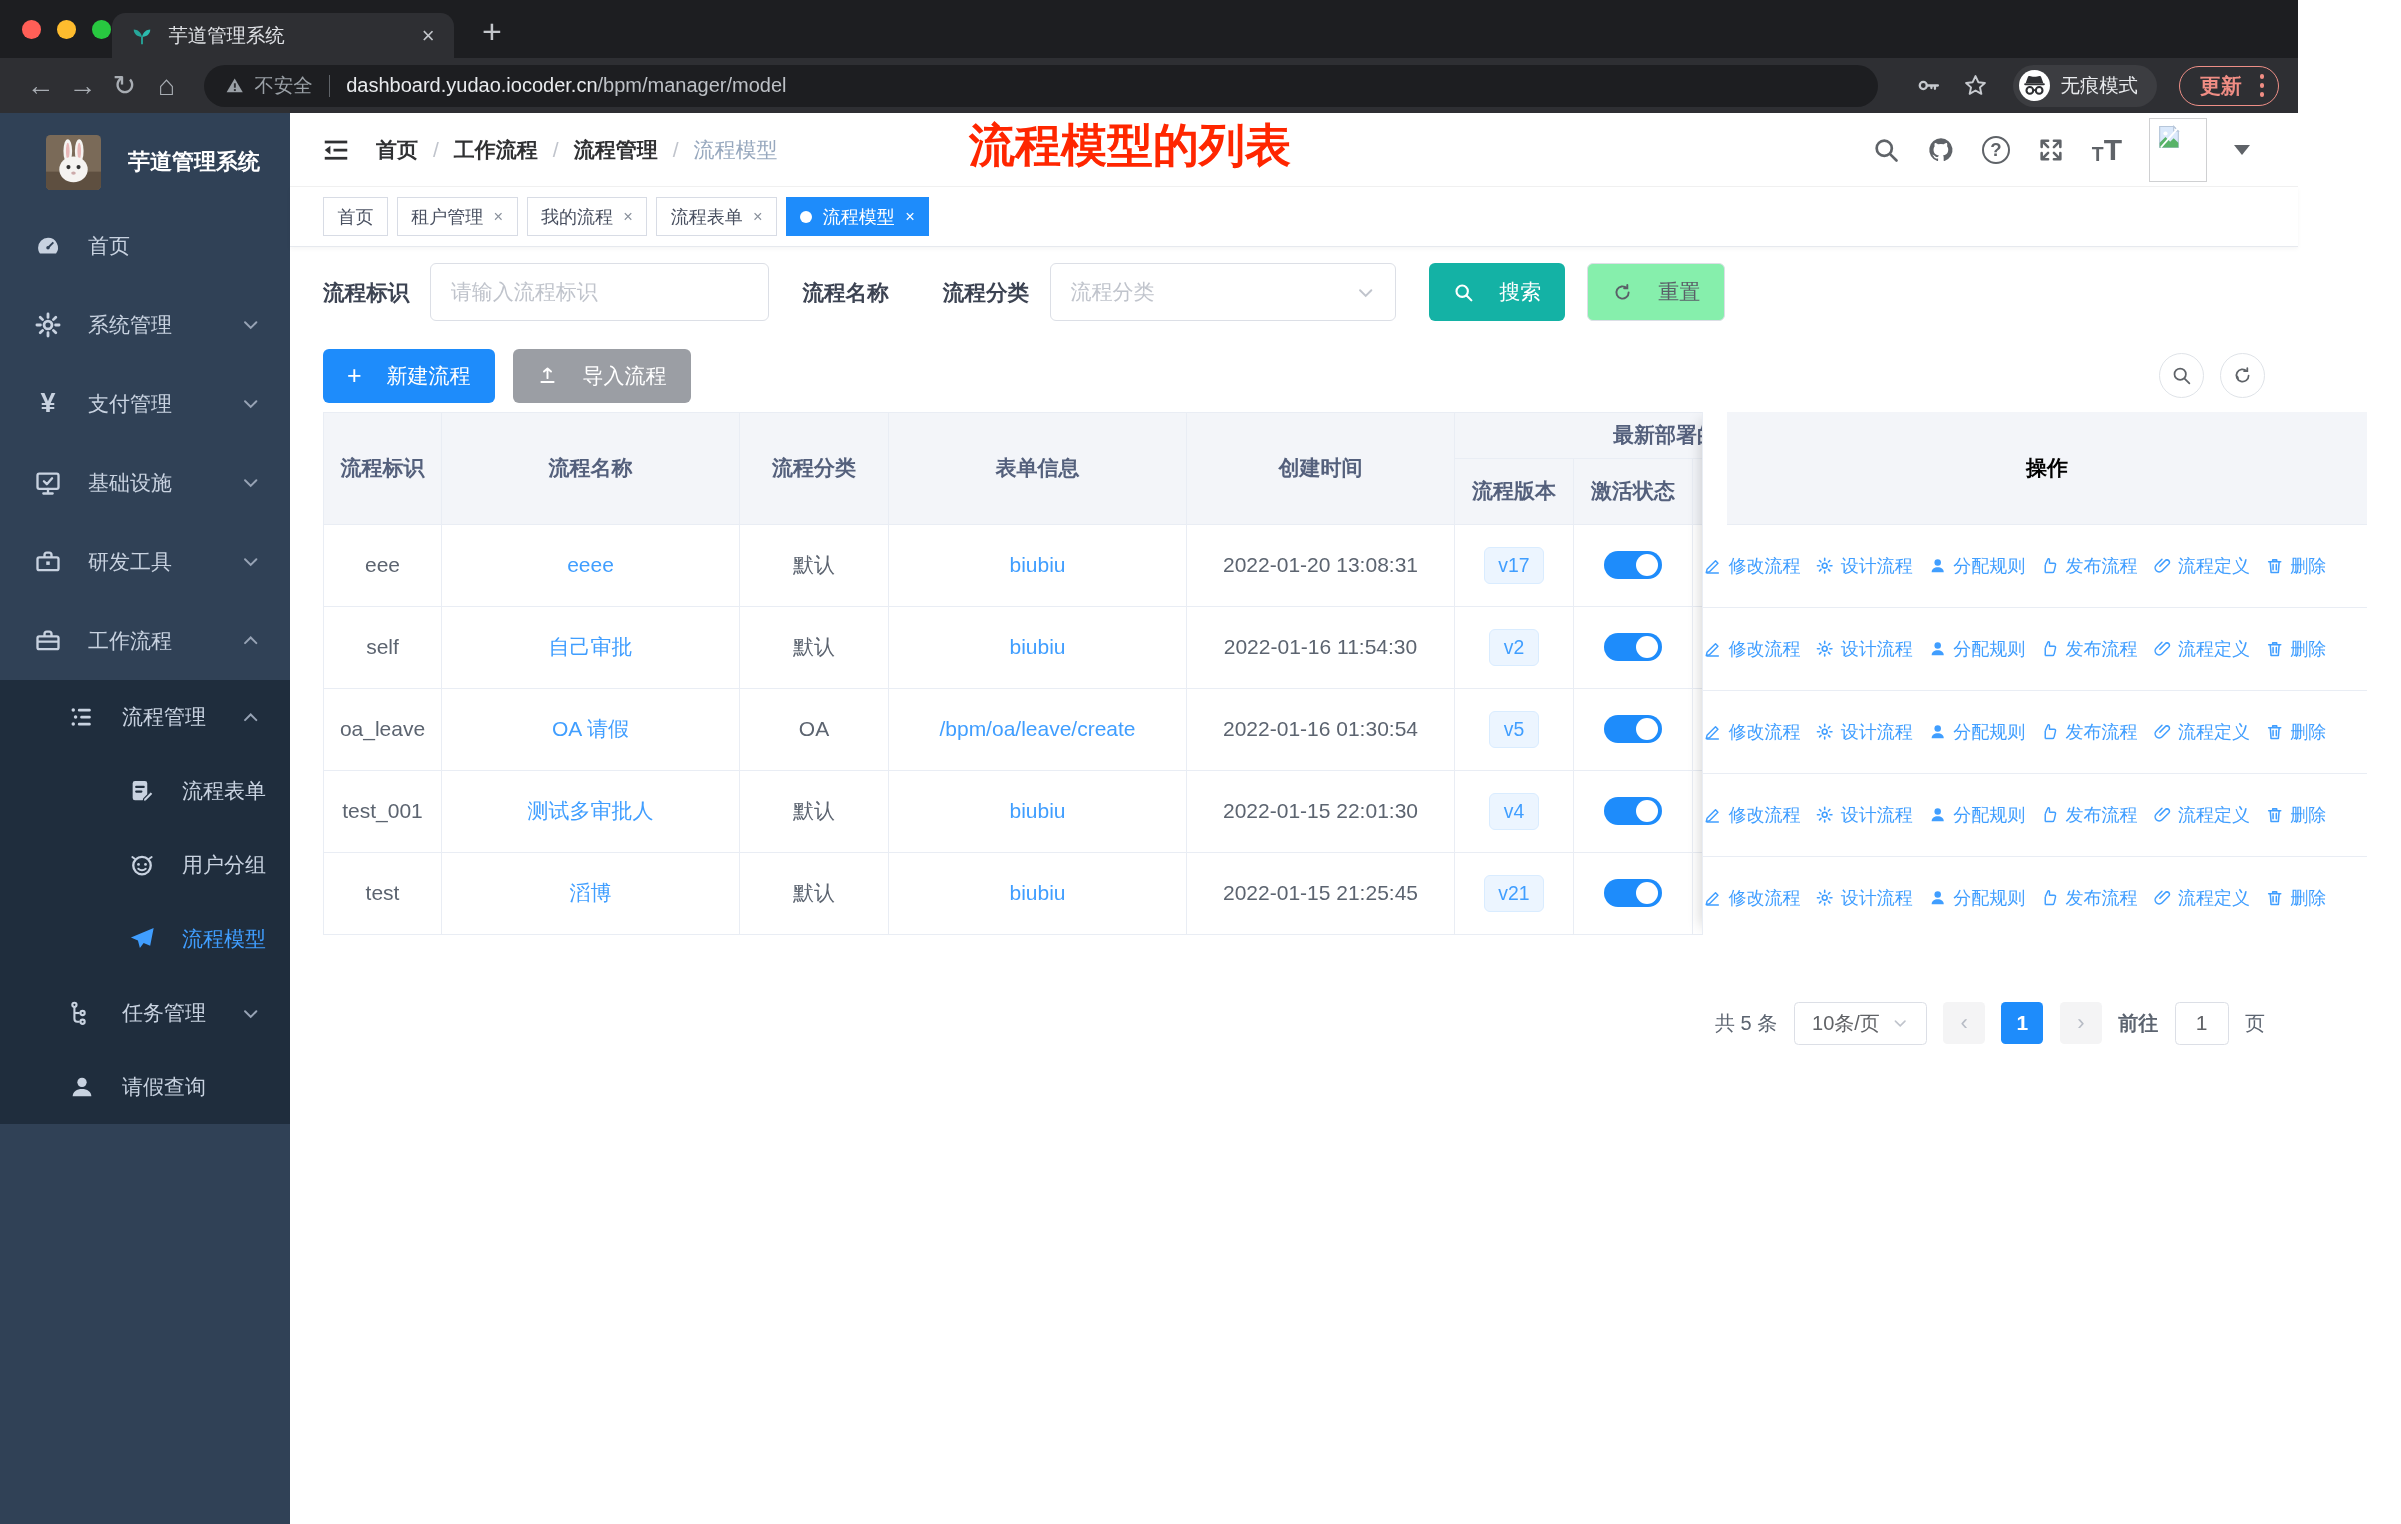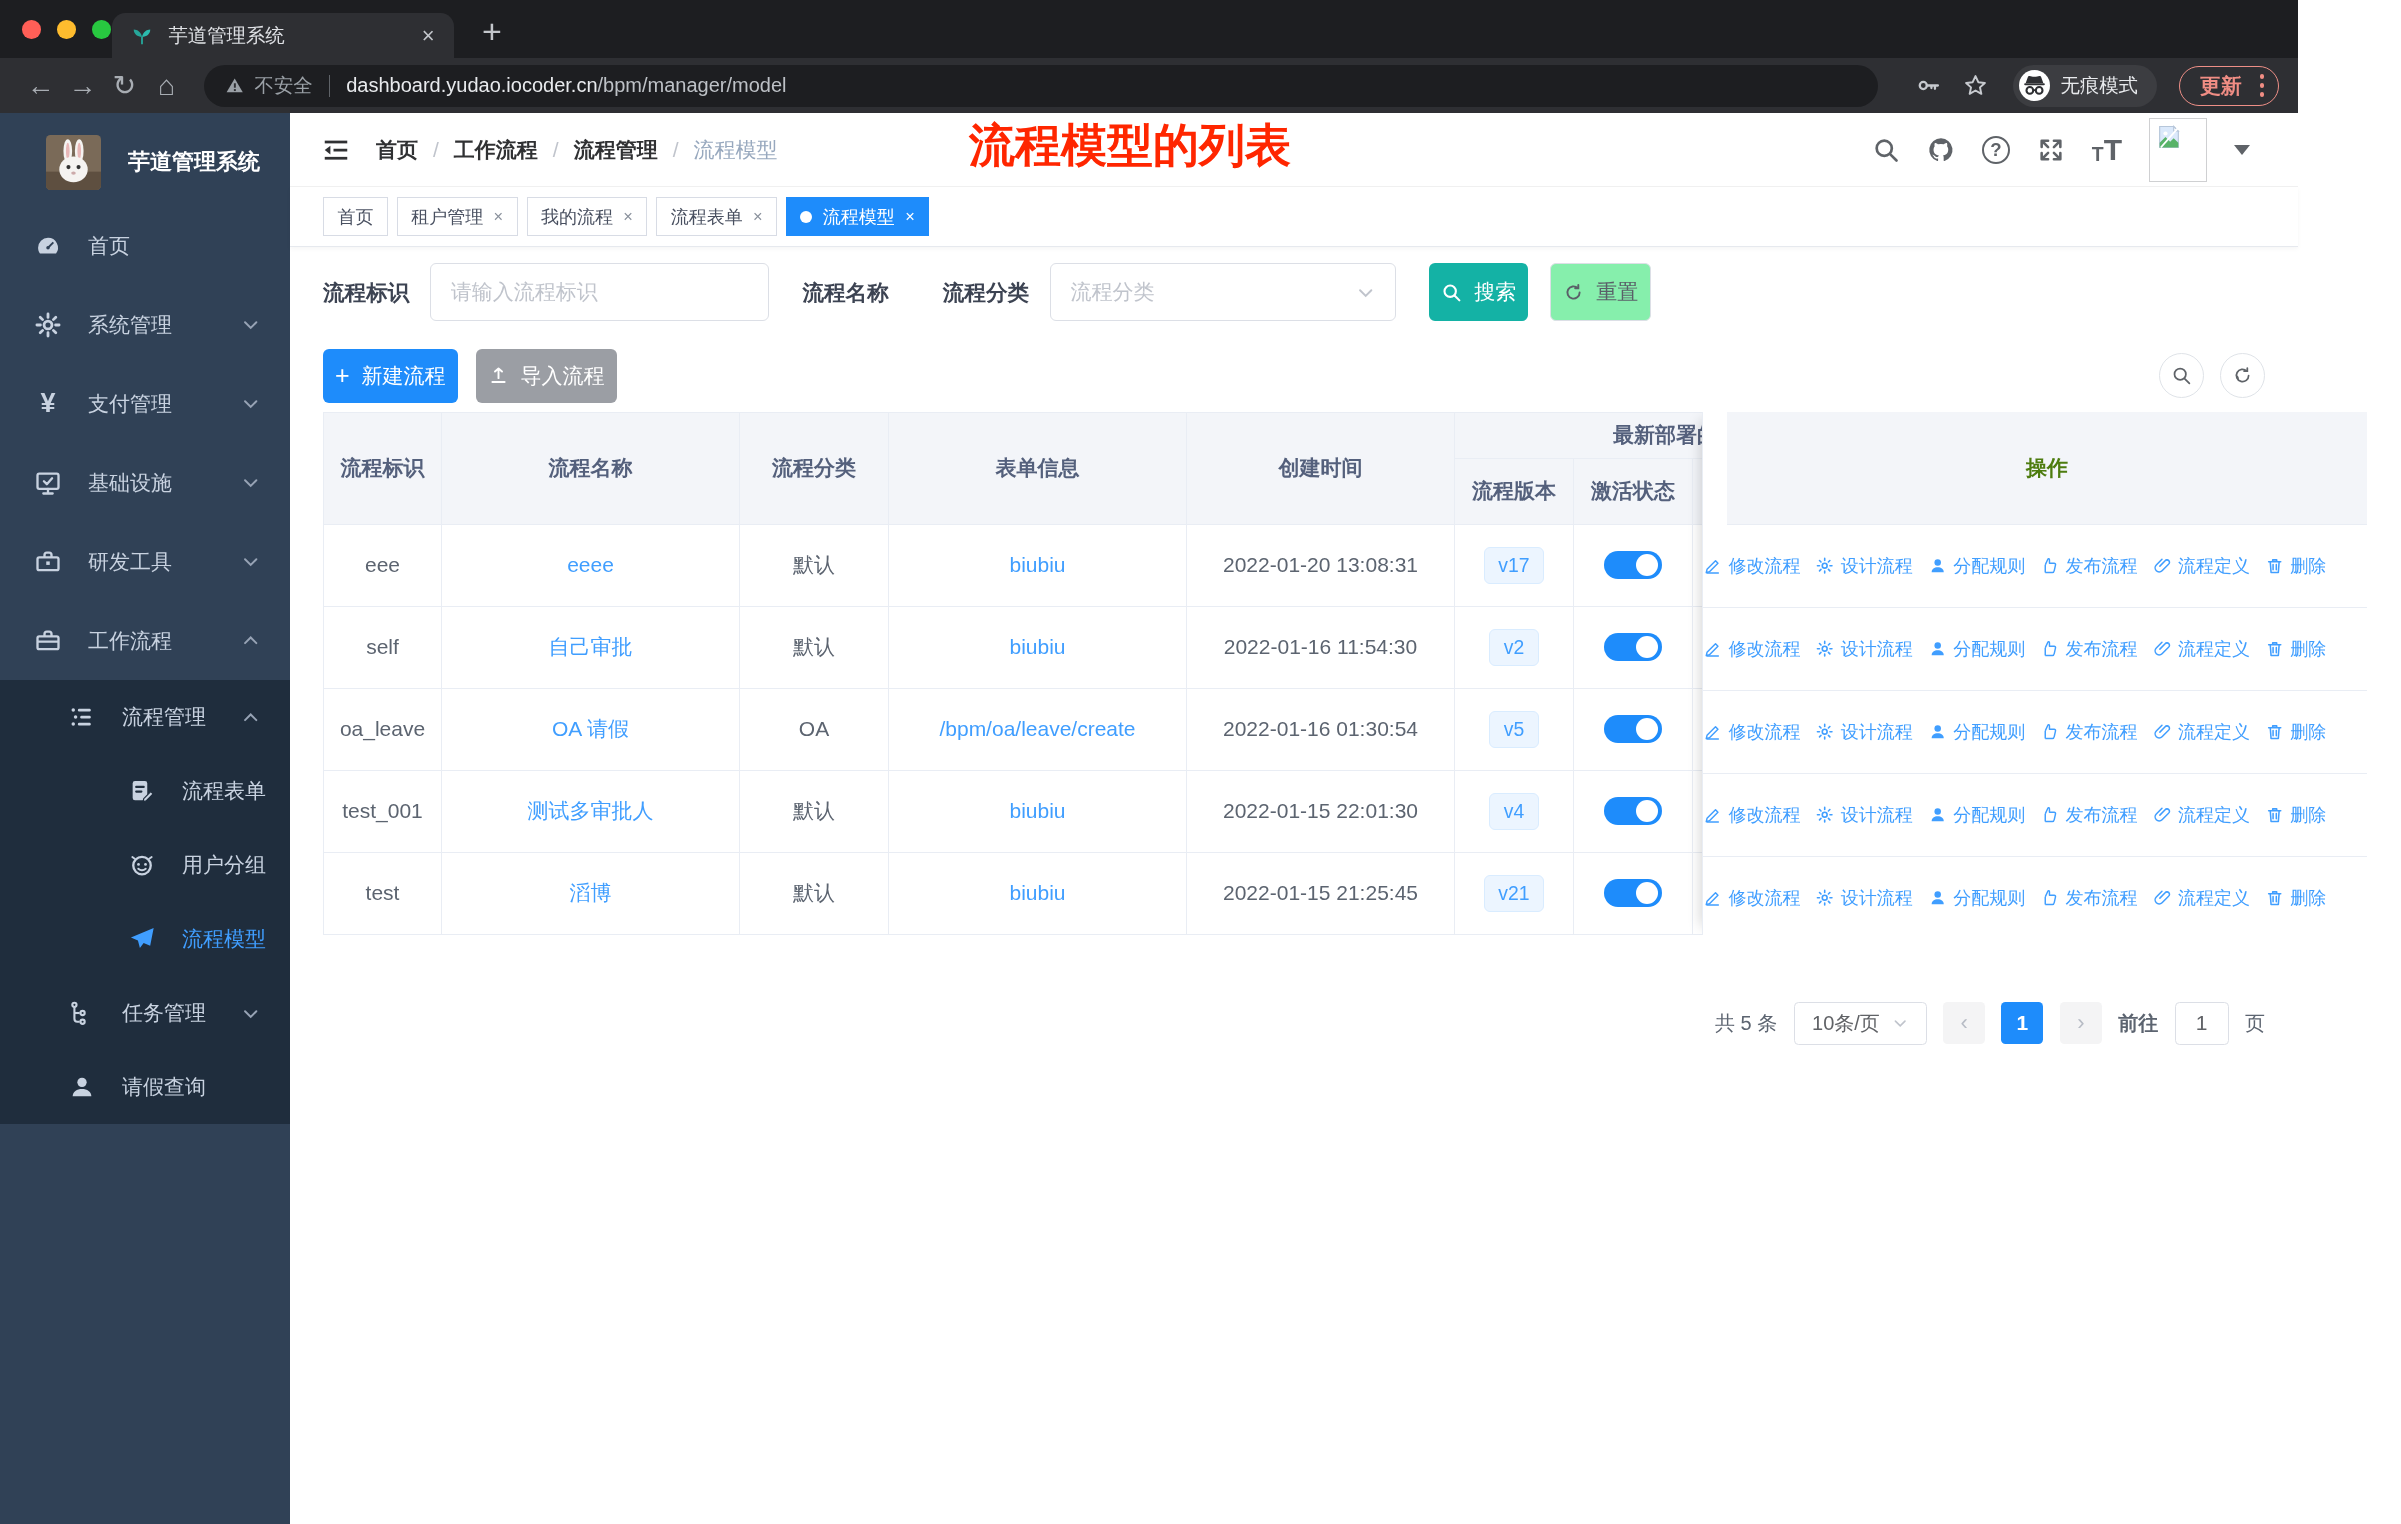--- a/index.html
+++ b/index.html
@@ -90,22 +90,22 @@
   .filter-row { display:flex; align-items:center; }
   .f-label { font-size:21.6px; font-weight:bold; color:#3c4352; margin-right:21px; white-space:nowrap; }
   .f-input { width:339px; height:58px; border:1.5px solid #dcdfe6; border-radius:6px; padding:0 19.4px;
     font-size:21px; color:#606266; background:#fff; outline:none;
     font-family:"Liberation Sans","DejaVu Sans",sans-serif; }
   .f-input::placeholder { color:#c0c4cc; }
   .gap45 { width:33px; } .gap30 { width:22px; }
   .f-select { width:346px; height:58px; border:1.5px solid #dcdfe6; border-radius:6px; padding:0 19.4px;
     display:flex; align-items:center; justify-content:space-between; color:#c0c4cc; font-size:21px; background:#fff; }
   .f-select .chev { width:19.4px; height:19.4px; color:#c0c4cc; }
-  .btn { height:58px; border-radius:6px; display:flex; align-items:center; gap:12px; font-size:21px;
-    padding:0 12px; cursor:pointer; white-space:nowrap; }
+  .btn { height:58px; border-radius:6px; display:flex; align-items:center; gap:25px; font-size:21px;
+    padding:0 24px; cursor:pointer; white-space:nowrap; }
   .btn svg { width:21px; height:21px; }
   .btn-search { background:#14b2a5; color:#fff; }
   .btn-reset { background:#86efac; color:#5a6068; border:1.5px solid #dcdfe6; }
 
   .btn-row { display:flex; align-items:center; margin-top:27.5px; }
   .btn-create { height:54px; background:#1e8cfb; color:#fff; }
   .btn-import { height:54px; background:#9b9ea4; color:#fff; margin-left:18px; }
   .plus { font-size:25px; line-height:1; font-weight:400; }
   .spacer { flex:1; }
   .cbtn { width:45px; height:45px; border-radius:50%; border:1.5px solid #dfe3e8; background:#fff;
@@ -123,21 +123,21 @@
   tbody td { height:82px; text-align:center; font-size:21px; color:#5c6470; background:#fff; }
   td.link, a.tlink { color:#409eff; text-decoration:none; }
   .vbadge { display:inline-block; padding:6px 13.4px; background:#ecf5ff; border:1.5px solid #d9ecff;
     border-radius:6px; color:#409eff; font-size:19.4px; }
   .toggle { width:58px; height:28px; border-radius:14px; background:#1e8cfb; position:relative; margin:0 auto; }
   .toggle .knob { position:absolute; width:22px; height:22px; border-radius:50%; background:#fff; top:3px; right:3.7px; }
 
   .fixed-col { position:absolute; top:0; right:0; bottom:0; width:665px; background:#fff;
     border-left:0.7px solid #e9edf4; box-shadow:-10.4px 0 13.4px -9px rgba(0,0,0,.18); }
   .fixed-header { height:113px; background:#f3f5f9; border-bottom:0.7px solid #e9edf4;
-    display:flex; align-items:center; justify-content:center; color:#4d7c0f; font-size:21px; font-weight:bold;margin-left:24px; }
+    display:flex; align-items:center; justify-content:center; color:#000000; font-size:21px; font-weight:bold;margin-left:24px; }
   .fixed-row { height:83px; border-bottom:0.7px solid #e9edf4; display:flex; align-items:center;
     gap:15px; }
   .act { display:flex; align-items:center; gap:6px; color:#409eff; font-size:18px; white-space:nowrap; cursor:pointer; }
   .act svg { width:19.4px; height:19.4px; }
 
   .pager { display:flex; align-items:center; justify-content:flex-end; gap:16.4px; margin-top:67px;
     font-size:20px; color:#5c6470; }
   .psel { width:133px; height:43px; border:1.5px solid #dcdfe6; border-radius:4.5px; display:flex;
     align-items:center; justify-content:center; gap:12px; color:#606266; }
   .psel .chev { width:16.4px; height:16.4px; color:#c0c4cc; }

